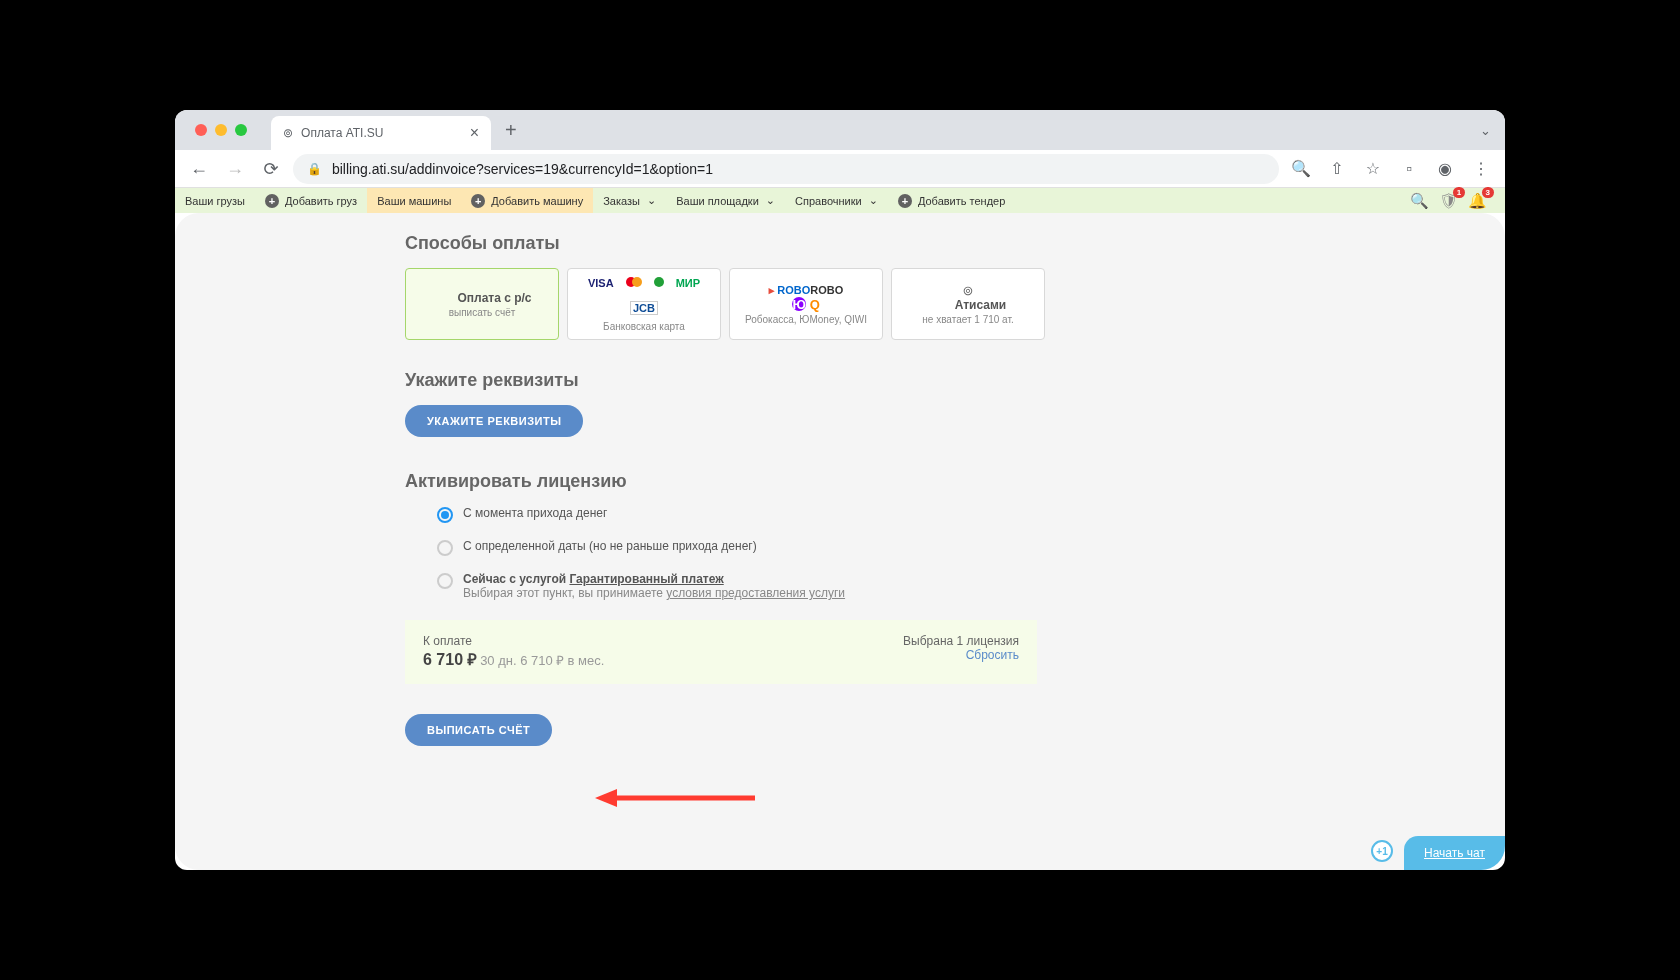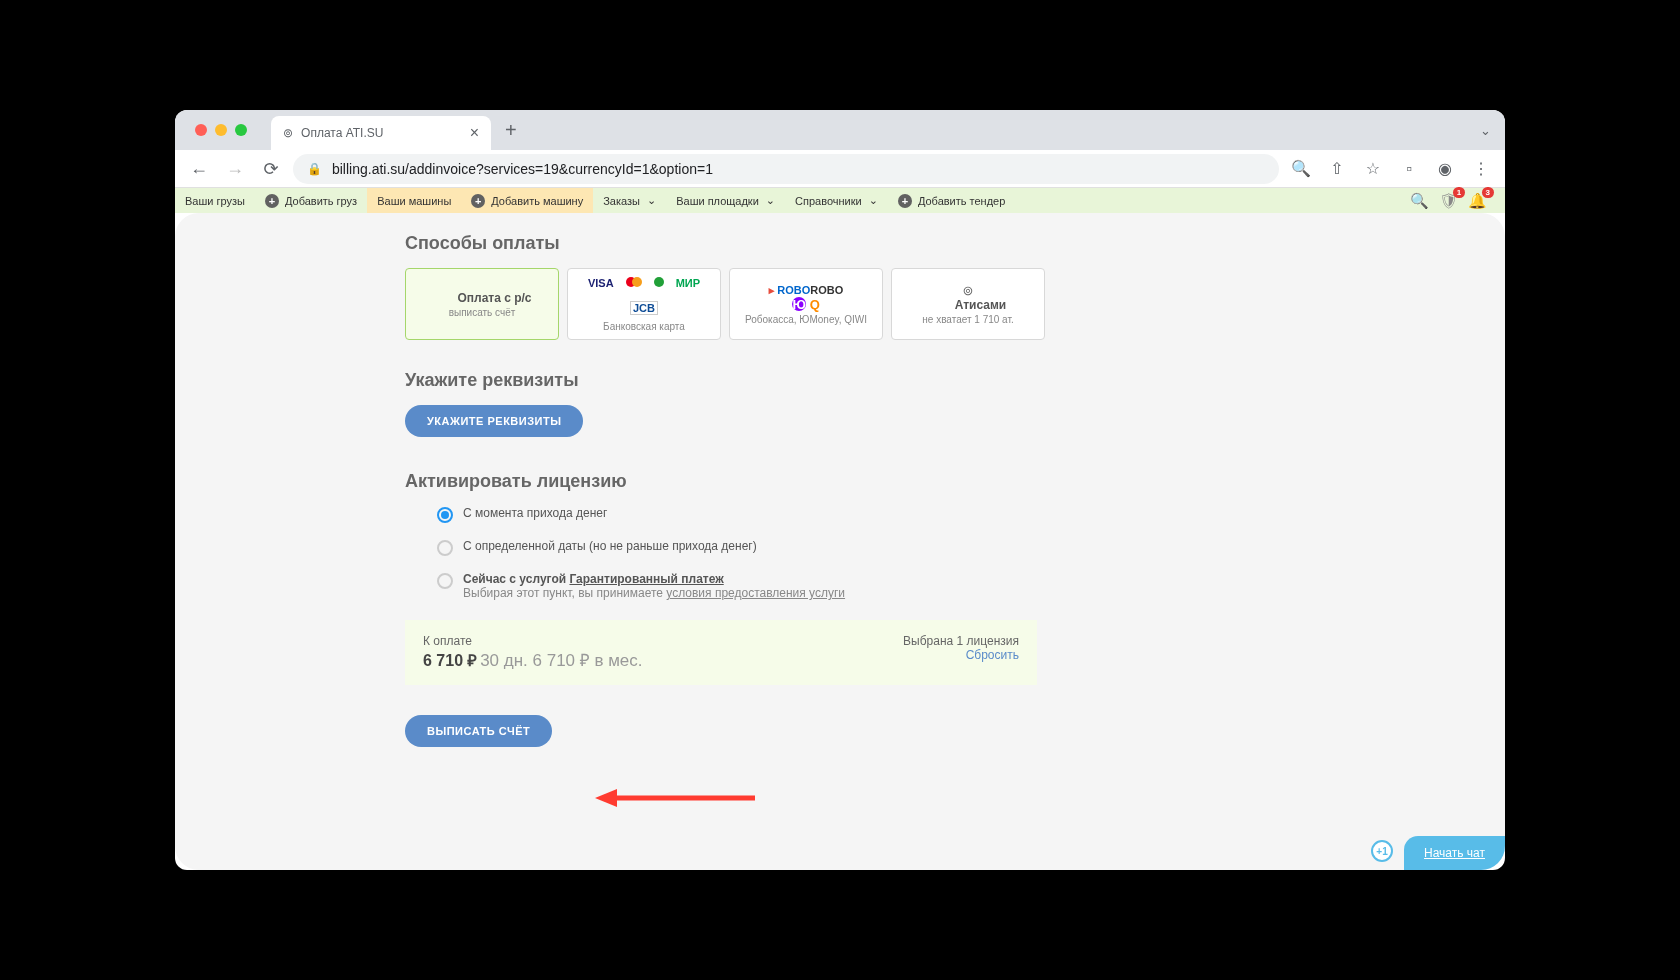--- a/index.html
+++ b/index.html
@@ -37,21 +37,21 @@
 .logo-blob { font-weight: bold; font-size: 11px; }
 .btn-blue { background: #5a8bc9; color: #fff; border: none; border-radius: 20px; padding: 10px 22px; font-size: 11px; font-weight: 600; letter-spacing: 0.5px; cursor: pointer; }
 .radio-row { display: flex; align-items: flex-start; gap: 10px; margin-bottom: 16px; font-size: 12px; color: #555; margin-left: 32px; }
 .radio { width: 16px; height: 16px; border: 2px solid #ccc; border-radius: 50%; flex-shrink: 0; margin-top: 1px; }
 .radio.on { border-color: #2196f3; position: relative; }
 .radio.on::after { content: ''; position: absolute; inset: 2px; background: #2196f3; border-radius: 50%; }
 .und { text-decoration: underline; }
 .summary { background: #f6fce9; padding: 14px 18px; width: 632px; display: flex; justify-content: space-between; font-size: 12px; margin-top: 20px; }
 .summary .left .lbl { color: #666; }
 .summary .left .amt { font-size: 16px; font-weight: 700; color: #444; }
-.summary .left .dt { color: #999; font-size: 17px; }
+.summary .left .dt { color: #999; font-size: 13px; }
 .summary .right { text-align: right; color: #666; }
 .summary .right .reset { color: #5a8bc9; cursor: pointer; }
 .arrow { position: absolute; left: 420px; top: 573px; pointer-events: none; }
 .chat-btn { position: absolute; right: 0; bottom: 0; background: #58bce8; color: #fff; padding: 10px 20px; border-radius: 14px 0 0 0; font-size: 12px; cursor: pointer; display: flex; align-items: center; gap: 6px; text-decoration: underline; }
 .chat-bubble { position: absolute; right: 112px; bottom: 8px; background: #fff; border: 2px solid #58bce8; color: #58bce8; border-radius: 50%; width: 22px; height: 22px; display: flex; align-items: center; justify-content: center; font-size: 10px; font-weight: bold; }
 </style>
 </head>
 <body>
 
 <div class="mac-window">

